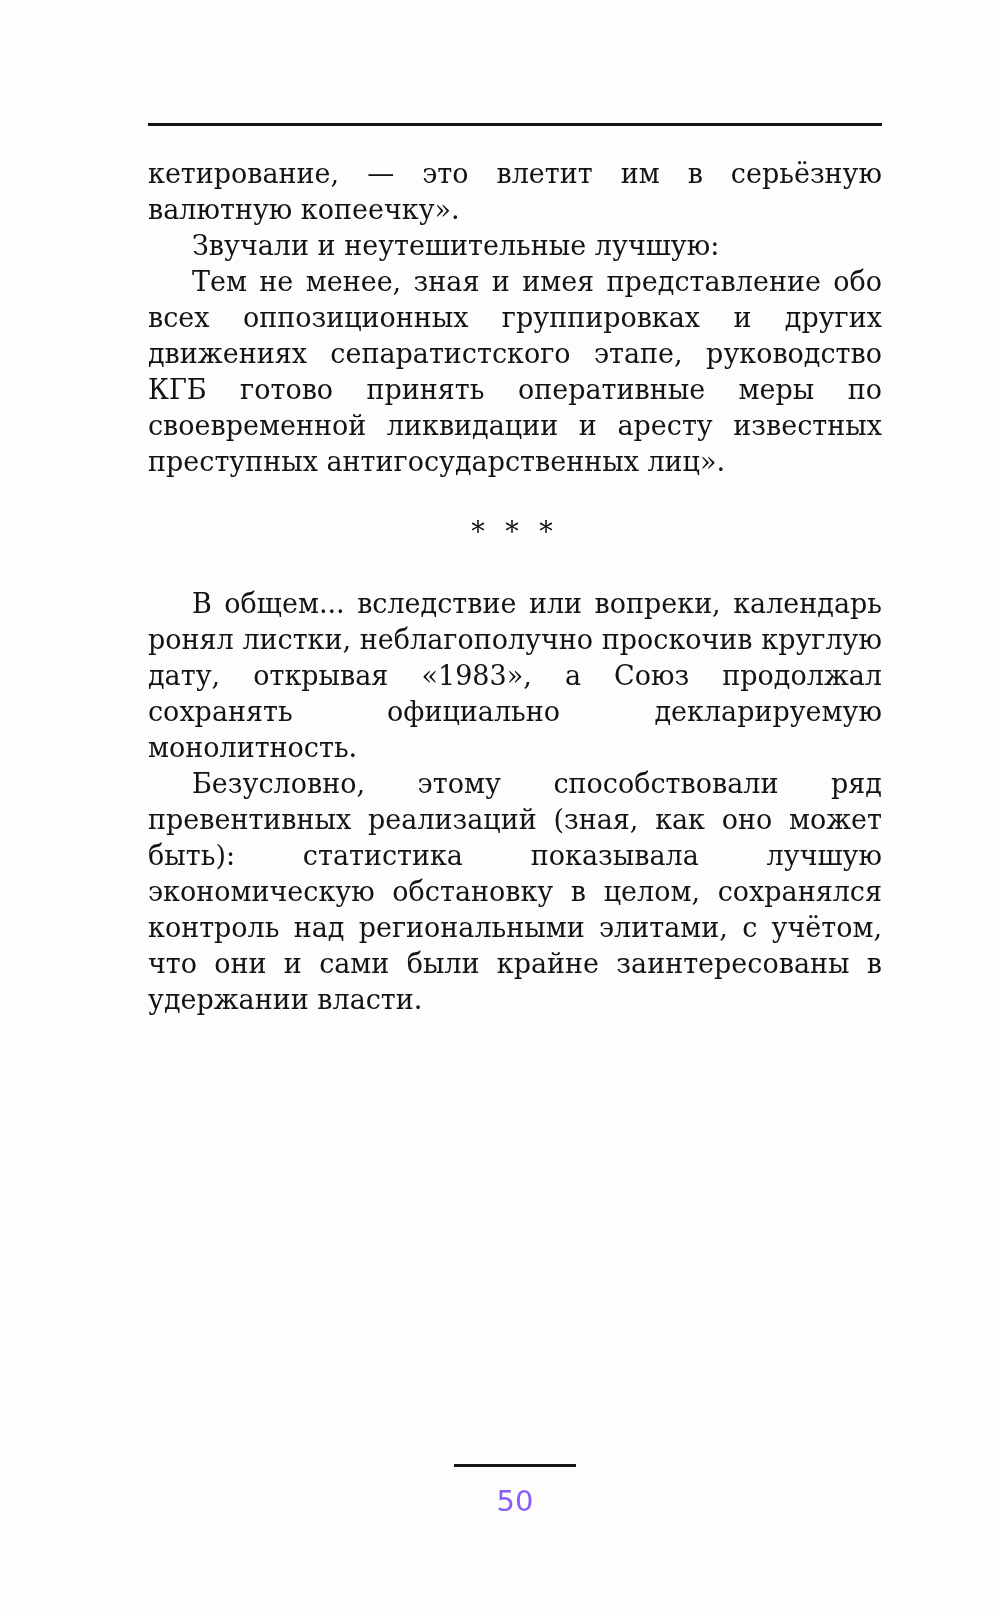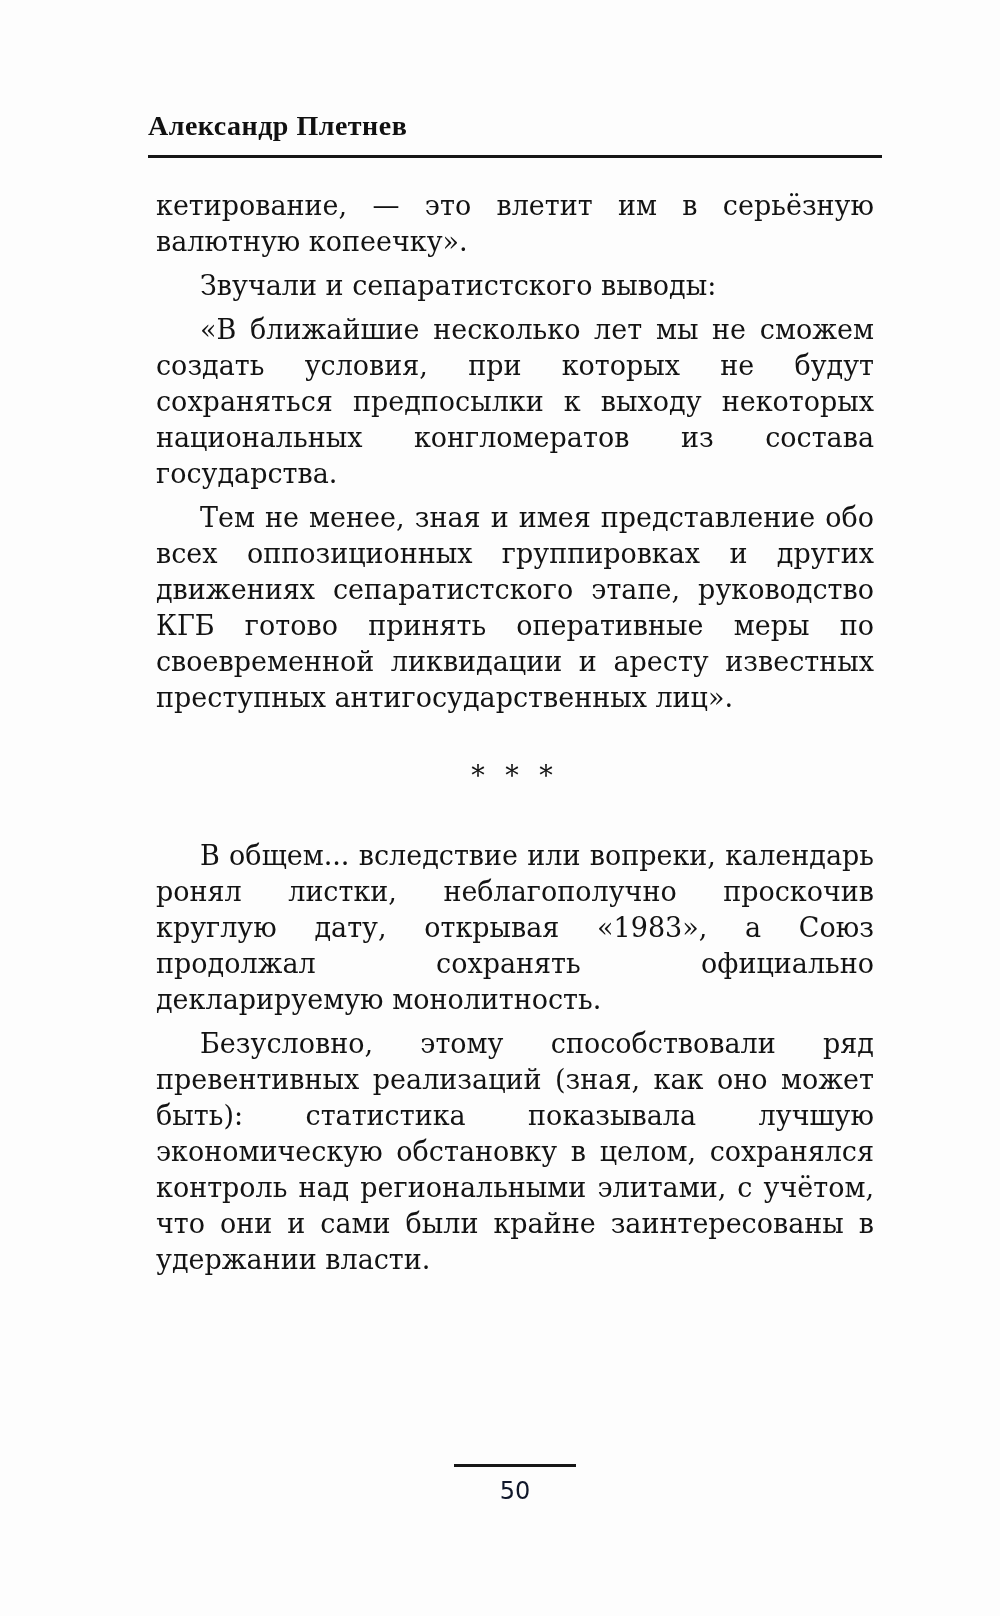--- a/index.html
+++ b/index.html
@@ -35,21 +35,21 @@
     margin-top: 13px;
   }
   .body-text {
     margin-top: 30px;
     font-size: 27px;
     line-height: 36px;
     text-align: justify;
     hyphens: manual;
   }
   .body-text p {
-    margin: 8px;
+    margin: 0;
     padding: 0;
     text-indent: 44px;
   }
   .body-text p.no-indent {
     text-indent: 0;
   }
   .separator {
     text-align: center;
     font-size: 27px;
     line-height: 36px;
@@ -65,41 +65,39 @@
     text-align: center;
   }
   .footer-rule {
     width: 122px;
     margin: 0 auto;
     height: 0;
     border-top: 3px solid #161616;
   }
   .page-number {
     font-family: "DejaVu Sans", "Liberation Sans", sans-serif;
-    font-size: 24px;
+    font-size: 29px;
     line-height: 34px;
-    margin-top: 7px;
-    color: #0f172a;
+    margin-top: 17px;
+    color: #8b5cf6;
   }
 </style>
 </head>
 <body>
 
 <div class="page">
   <div class="content">
 
     <div class="header">
-      <div class="header-author">Александр Плетнев</div>
       <div class="header-rule"></div>
     </div>
 
     <div class="body-text">
       <p class="no-indent">кетирование, — это влетит им в серьёзную валютную копеечку».</p>
-      <p>Звучали и сепаратистского выводы:</p>
-      <p>«В ближайшие несколько лет мы не сможем создать условия, при которых не будут сохраняться предпосыл­ки к выходу некоторых национальных конгломератов из состава государства.</p>
+      <p>Звучали и неутешительные лучшую:</p>
       <p>Тем не менее, зная и имея представление обо всех оппозиционных группировках и других движениях сепаратистского этапе, руководство КГБ готово при­нять оперативные меры по своевременной ликвидации и аресту известных преступных антигосударственных лиц».</p>
 
       <div class="separator">* * *</div>
 
       <p>В общем... вследствие или вопреки, календарь ро­нял листки, неблагополучно проскочив круглую дату, открывая «1983», а Союз продолжал сохранять офици­ально декларируемую монолитность.</p>
       <p>Безусловно, этому способствовали ряд превентив­ных реализаций (зная, как оно может быть): статистика показывала лучшую экономическую обстановку в це­лом, сохранялся контроль над региональными элитами, с учётом, что они и сами были крайне заинтересованы в удержании власти.</p>
     </div>
 
   </div>
 

